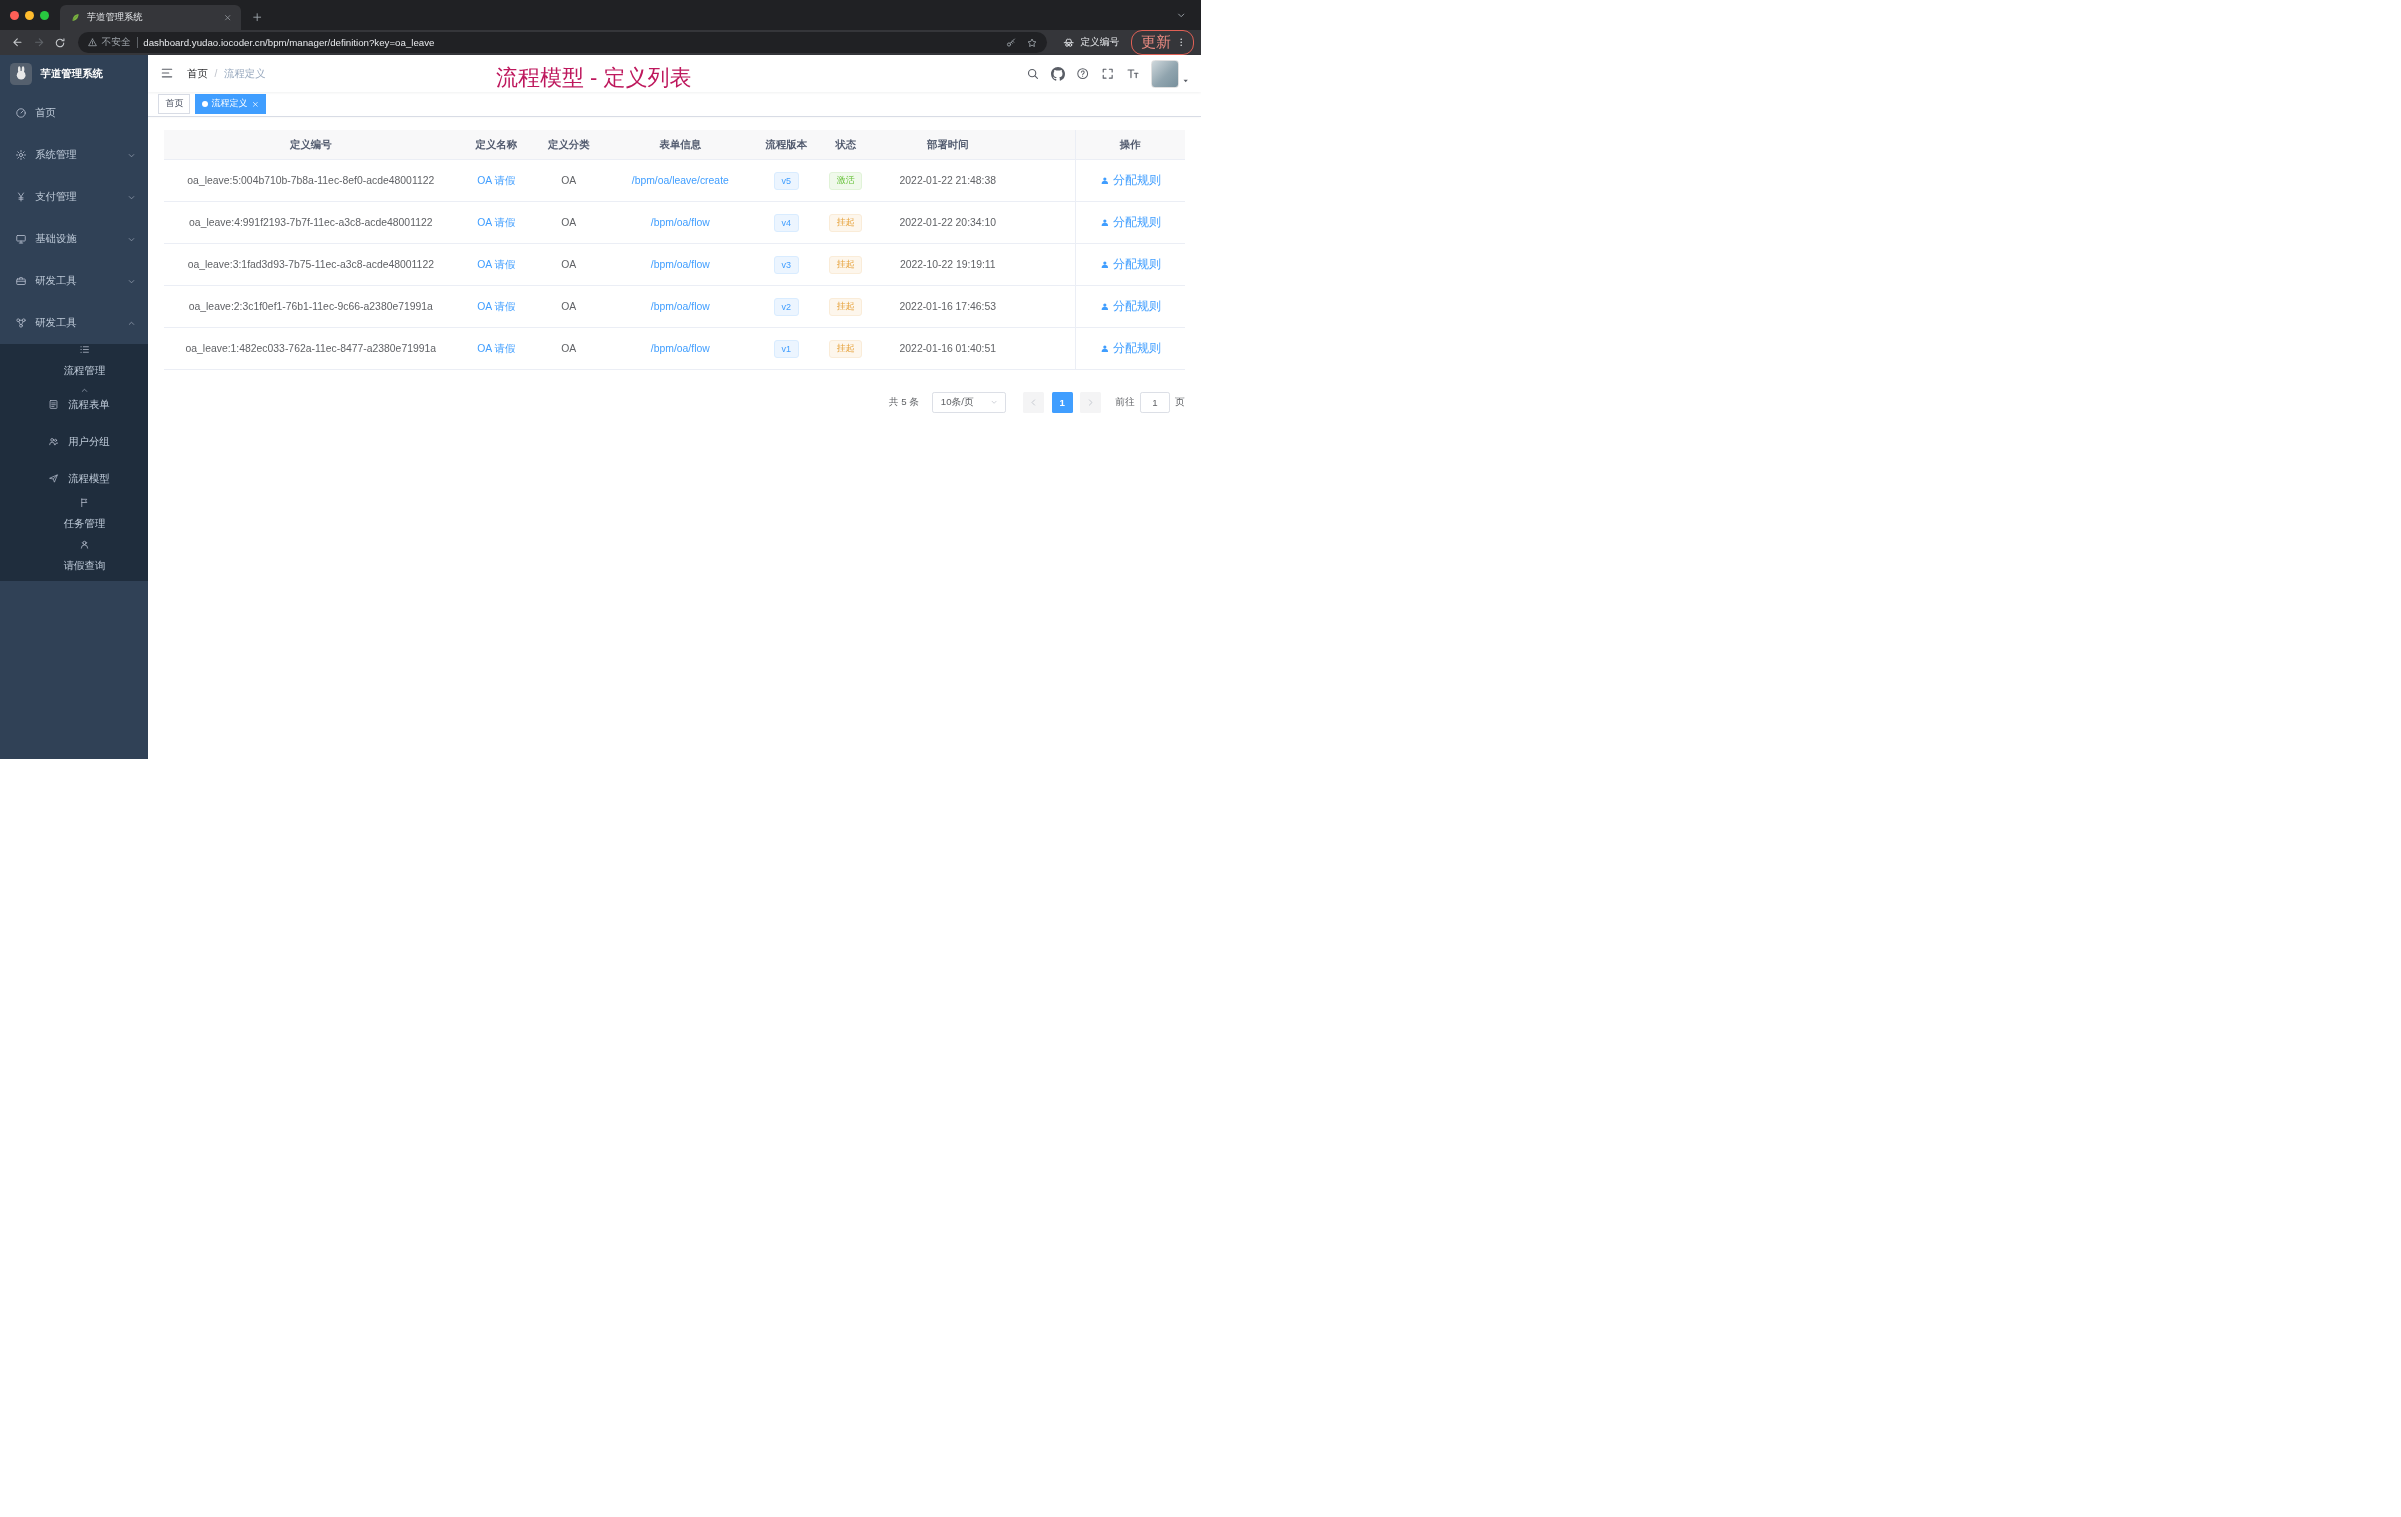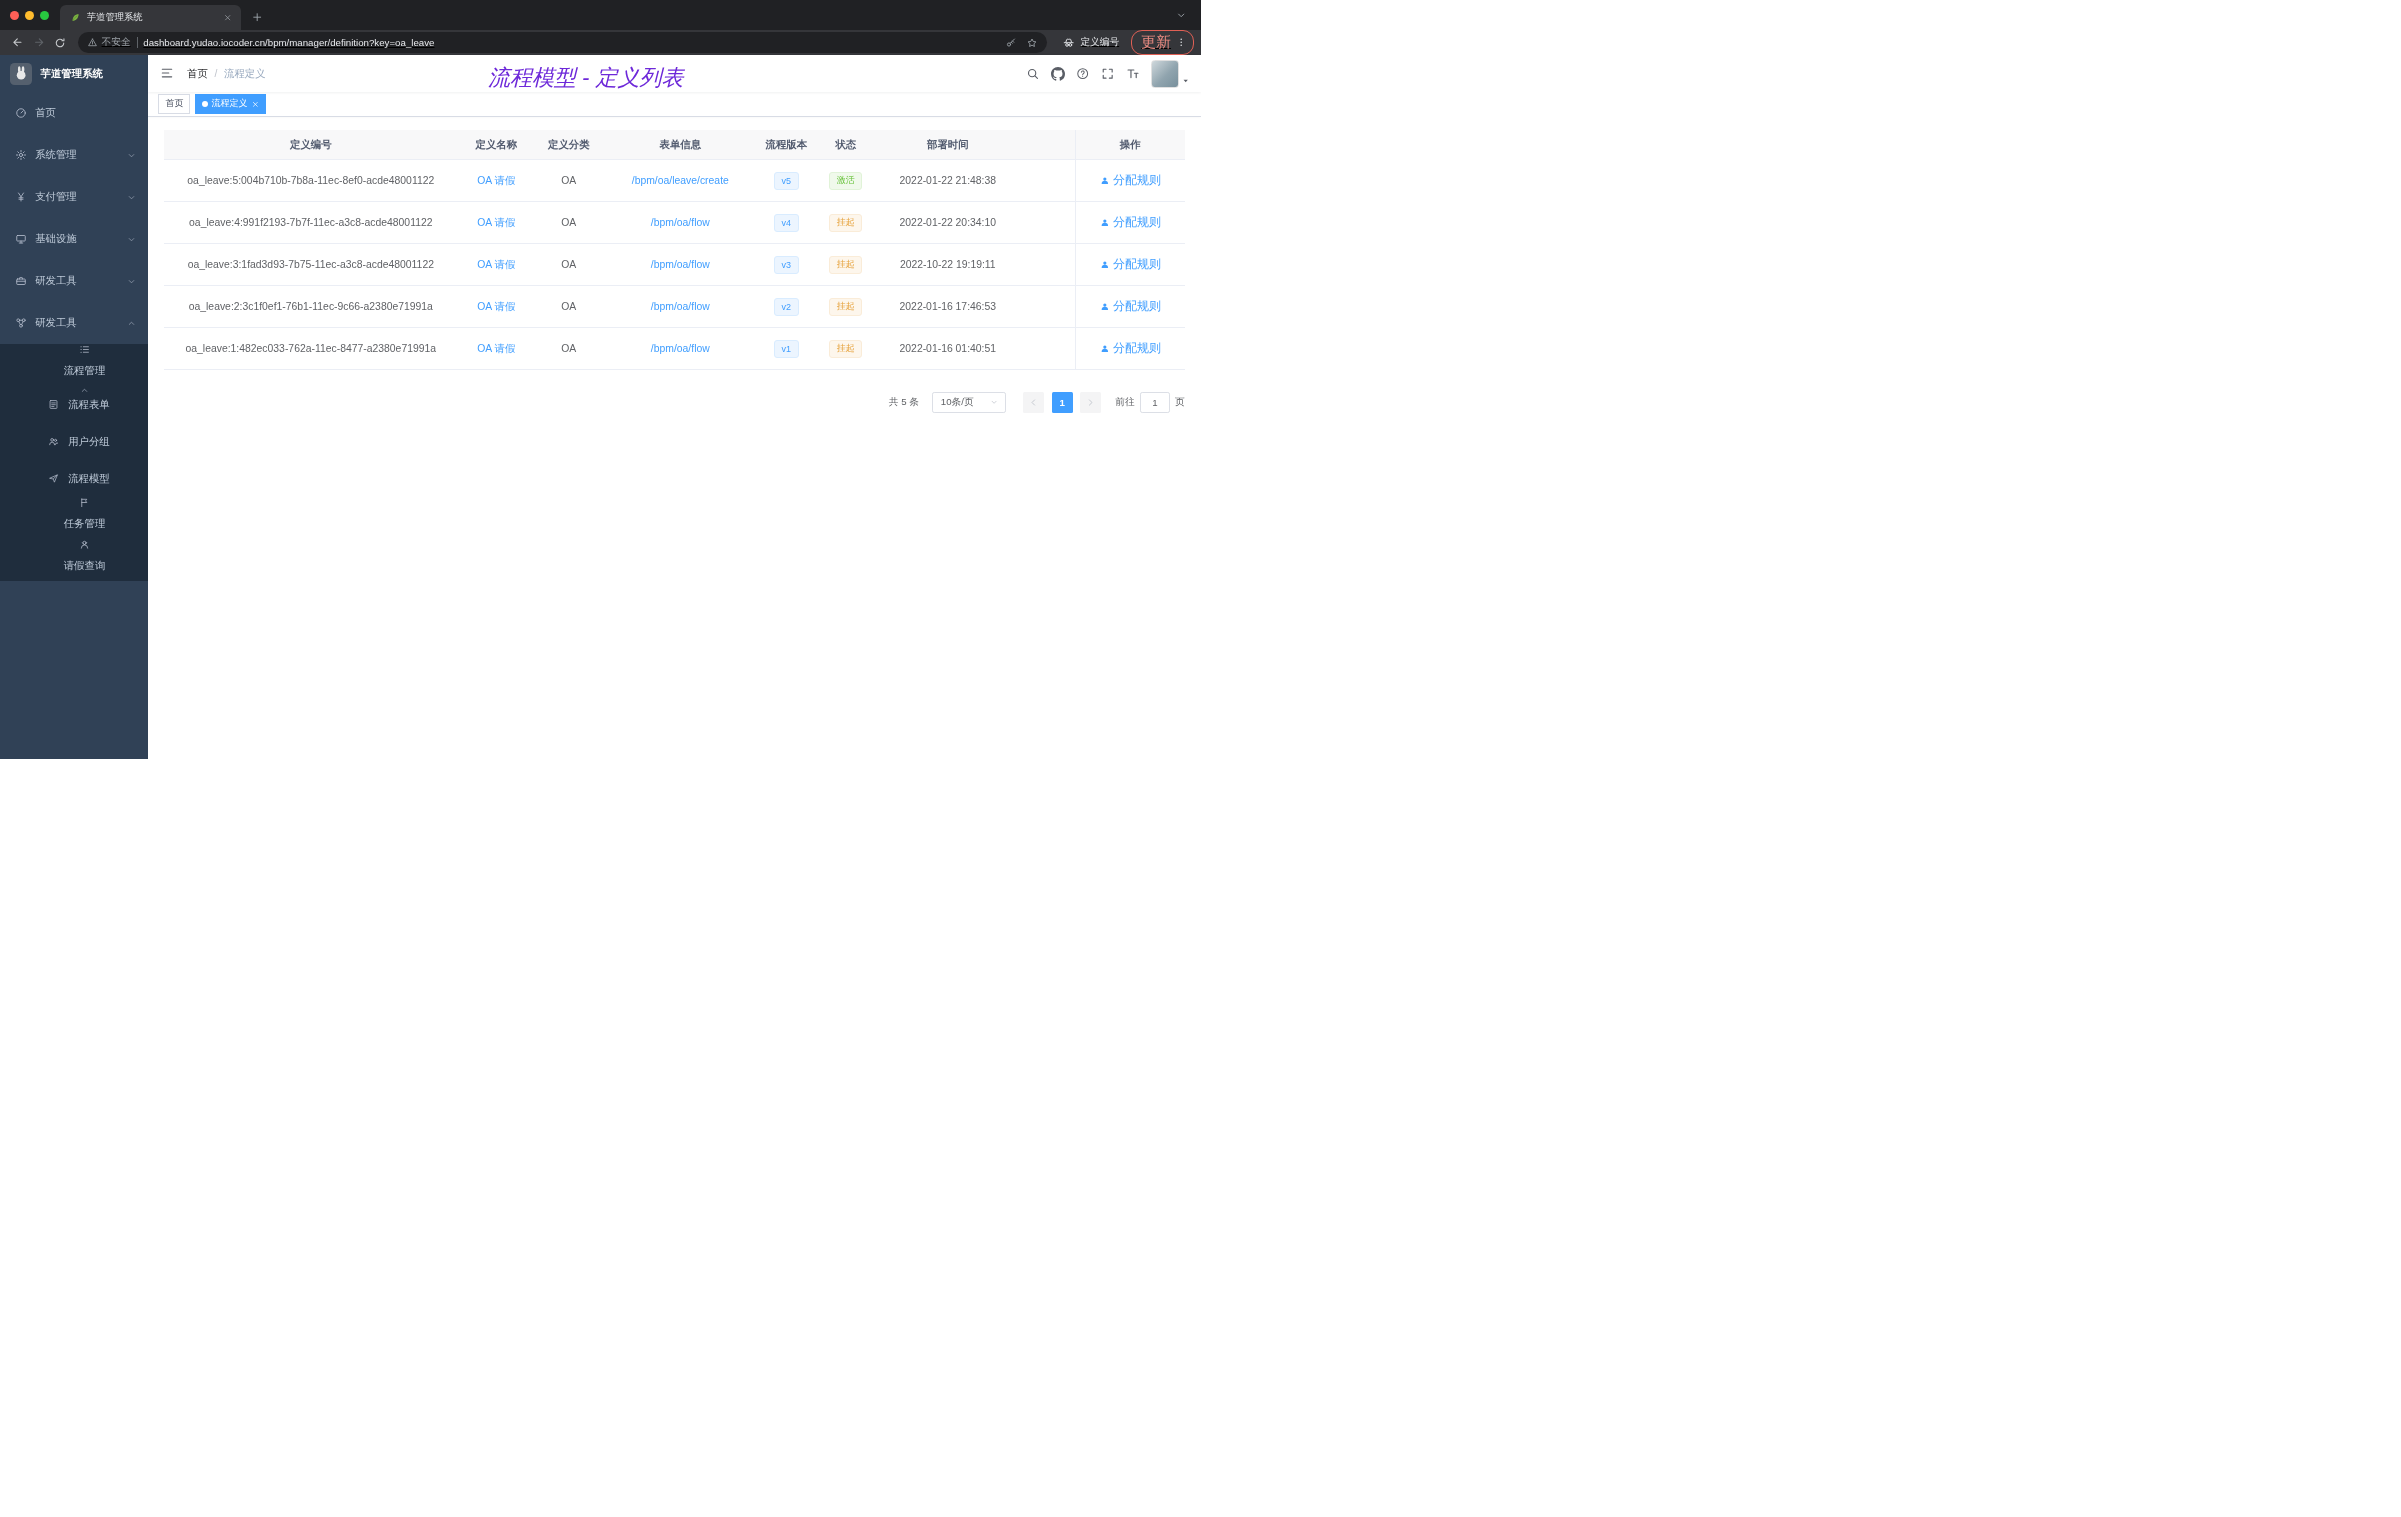--- a/index.html
+++ b/index.html
@@ -18,21 +18,21 @@
   .tab {
     height:25px; width:181px; background:#35363a; border-radius:6px 6px 0 0;
     display:flex; align-items:center; gap:6px; padding:0 6px 0 9px;
     color:#e8eaed; font-size:9.3px;
   }
   .tab-title { flex:1; white-space:nowrap; overflow:hidden; }
   .i-btn { display:flex; align-items:center; justify-content:center; color:#9aa0a6; }
   .newtab { width:21px; height:21px; margin:0 0 2.2px 6px; }
   .tabsearch { position:absolute; right:12px; top:7.4px; width:15px; height:15px; }
 
-  .toolbar { height:25px; background:#35363a; display:flex; align-items:center; padding:0 7.4px; gap:1.5px;text-decoration:underline; }
+  .toolbar { height:25px; background:#35363a; display:flex; align-items:center; padding:0 7.4px; gap:1.5px; }
   .navbtn { width:20px; height:20px; display:flex; align-items:center; justify-content:center; color:#c7cacd; }
   .navbtn.disabled { color:#5f6368; }
   .omnibox {
     flex:1; height:21px; background:#202124; border-radius:10.4px; margin:0 6px;
     display:flex; align-items:center; gap:6px; padding:0 9px; font-size:9.7px; color:#e8eaed;
   }
   .security { display:flex; align-items:center; gap:3.7px; color:#9aa0a6; }
   .omni-div { width:0.7px; height:10.4px; background:#5f6368; }
   .omni-url { flex:1; white-space:nowrap; overflow:hidden; }
   .omni-right { display:flex; align-items:center; gap:9px; color:#9aa0a6; }
@@ -61,22 +61,22 @@
   .main { flex:1; display:flex; flex-direction:column; background:#fff; min-width:0; }
 
   
   .navbar { height:37px; display:flex; align-items:center; padding:0 12px; position:relative;
             box-shadow:0 0.7px 3px rgba(0,21,41,.08); background:#fff; z-index:3; }
   .hamburger { width:15px; height:15px; color:#5a5e66; margin-right:12px; }
   .breadcrumb { display:flex; align-items:center; gap:6.7px; font-size:10.4px; }
   .bc-root { color:#303133; }
   .bc-sep { color:#c0c4cc; }
   .bc-cur { color:#97a8be; }
-  .annotation { position:absolute; left:340px; top:9.7px; color:#6d28d9; font-size:22px; line-height:25px;
-                font-weight:500; white-space:nowrap; z-index:5;font-style:italic; }
+  .annotation { position:absolute; left:348px; top:9.7px; color:#be185d; font-size:22px; line-height:25px;
+                font-weight:500; white-space:nowrap; z-index:5; }
   .nav-right { margin-left:auto; display:flex; align-items:center; gap:11px; color:#5a5e66; }
   .nav-icon { width:14px; height:14px; display:flex; align-items:center; justify-content:center; cursor:pointer; }
   .avatar-wrap { display:flex; align-items:flex-end; gap:3px; }
   .avatar { width:28px; height:28px; border-radius:3.7px; border:0.7px solid #e0e0e0;
             background:linear-gradient(135deg,#cfd8dc 0%,#90a4ae 55%,#78909c 100%); }
   .avatar-caret { width:7.4px; height:7.4px; color:#5a5e66; margin-bottom:3px; }
 
   
   .tags-bar { height:25px; display:flex; align-items:center; gap:4.5px; padding:0 10.4px;
               border-bottom:0.7px solid #d8dce5; box-shadow:0 0.7px 2.2px 0 rgba(0,0,0,.04); background:#fff; }

